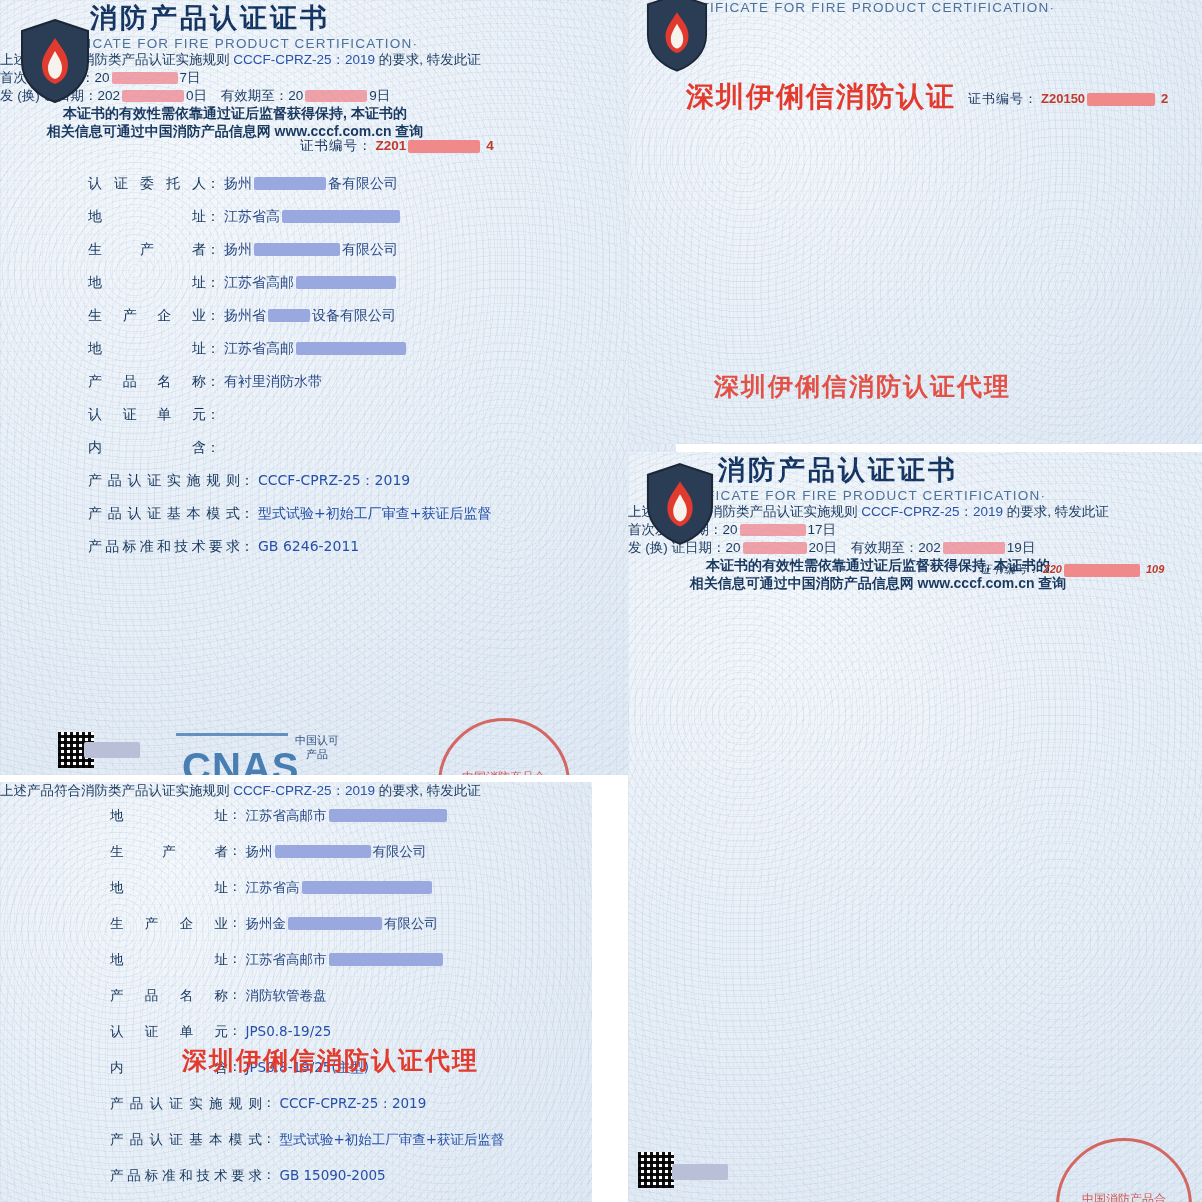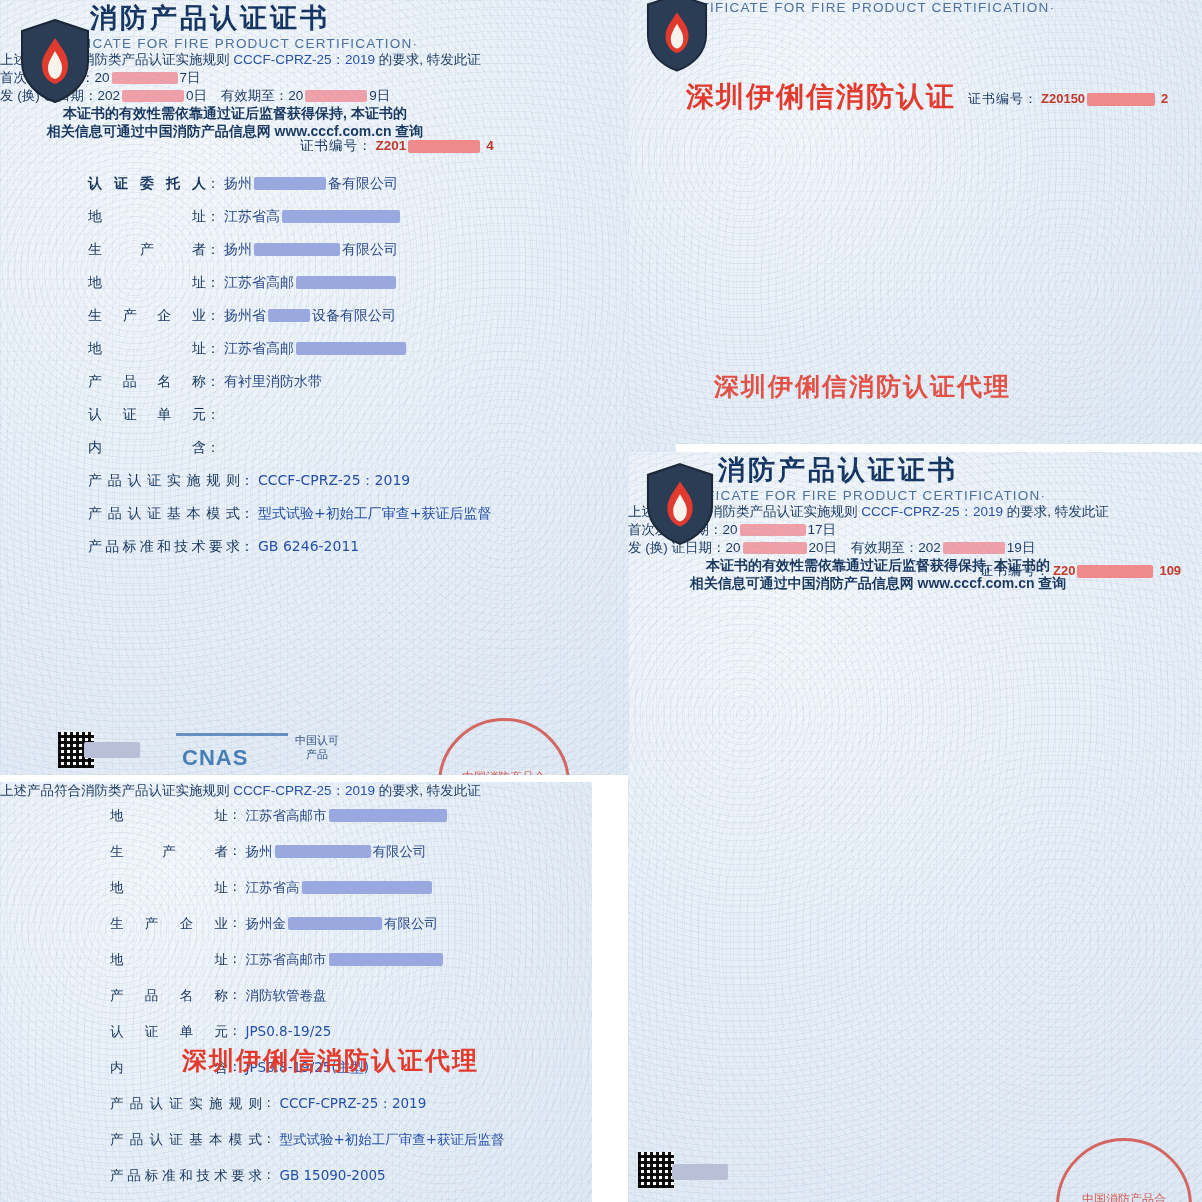--- a/index.html
+++ b/index.html
@@ -111,21 +111,21 @@
 
     <div class="title-cn" style="left:100px;top:40px;width:420px;font-size:27px;">消防产品认证证书</div>
     <div class="title-en" style="left:90px;top:82px;width:450px;font-size:13.5px;">CERTIFICATE FOR FIRE PRODUCT CERTIFICATION·</div>
 
     <div class="certno" style="left:300px;top:137px;font-size:13.5px;">
       <span class="lbl">证书编号</span><span>：</span><span class="val">Z201</span><span class="redact" style="width:72px;height:13px;"></span><span class="val">4</span>
     </div>
 
     <div class="rows" style="left:88px;top:168px;font-size:14px;line-height:31px;">
       <div class="row">
-        <span class="label" style="width:118px;font-weight:bold;">认 证 委 托 人</span>
+        <span class="label" style="width:118px;">认 证 委 托 人</span>
           <span class="colon">：</span>
         <span class="value">扬州</span>
           <span class="redact blue" style="width:72px;height:13px;"></span>
           <span class="value">备有限公司</span>
       </div>
       <div class="row">
         <span class="label" style="width:118px;">地　　　　址</span>
           <span class="colon">：</span>
         <span class="value">江苏省高</span>
           <span class="redact blue" style="width:118px;height:13px;"></span>
@@ -200,21 +200,21 @@
     </div>
 
     <div class="para" style="left:60px;top:665px;width:470px;font-size:14px;font-weight:700;">本证书的有效性需依靠通过证后监督获得保持, 本证书的</div>
     <div class="para" style="left:60px;top:690px;width:470px;font-size:14px;font-weight:700;">
       <span>相关信息可通过中国消防产品信息网 </span><span>www.cccf.com.cn</span><span> 查询</span>
     </div>
 
     <div class="qr" style="left:58px;top:732px;width:36px;height:36px;"></div>
     <div class="redact gray" style="position:absolute;left:82px;top:742px;width:56px;height:16px;"></div>
 
-    <div class="cnas" style="left:182px;top:745px;font-size:22px;opacity:.85;">CNAS</div>
+    <div class="cnas" style="left:182px;top:745px;font-size:40px;opacity:.85;">CNAS</div>
     <div style="position:absolute;left:176px;top:733px;width:112px;height:9px;border-top:3px solid #2f6ca8;opacity:.7;"></div>
     <div class="cn-mark" style="left:282px;top:734px;width:70px;font-size:11px;">
       <div>中国认可</div>
       <div>产品</div>
     </div>
 
     <div class="seal" style="left:438px;top:718px;width:126px;height:126px;font-size:12px;">
       <span style="display:block;width:90px;">中国消防产品合格</span>
     </div>
   </div>
@@ -291,21 +291,21 @@
       <svg width="72" height="84" viewBox="0 0 74 86">
         <path d="M37 2 L70 13 V44 C70 64 54 78 37 84 C20 78 4 64 4 44 V13 Z" fill="#2b3c55" stroke="#1b2737" stroke-width="2"></path>
         <path d="M37 20 C44 31 50 36 50 47 C50 57 44 64 37 66 C30 64 24 57 24 47 C24 38 30 31 37 20 Z" fill="#e03b2e"></path>
         <path d="M37 33 C41 40 44 44 44 50 C44 56 41 60 37 61 C33 60 30 56 30 50 C30 45 33 40 37 33 Z" fill="#f6f2ec"></path>
       </svg>
     </div>
 
     <div class="title-cn" style="left:120px;top:22px;width:420px;font-size:27px;">消防产品认证证书</div>
     <div class="title-en" style="left:100px;top:58px;width:450px;font-size:13.5px;">CERTIFICATE FOR FIRE PRODUCT CERTIFICATION·</div>
 
-    <div class="certno" style="left:352px;top:110px;font-size:13px;">
+    <div class="certno" style="left:352px;top:110px;font-size:11px;font-style:italic;">
       <span class="lbl">证书编号</span><span>：</span><span class="val">Z20</span><span class="redact" style="width:76px;height:13px;"></span><span class="val">109</span>
     </div>
 
     <div class="rows" style="left:690px;top:140px;font-size:13.5px;line-height:34px;">
       <div class="row" style="margin-left:-690px;padding-left:690px;">
 
         <span class="redact blue" style="width:84px;height:13px;"></span>
       </div>
       <div class="row" style="margin-left:-690px;padding-left:690px;">
 

